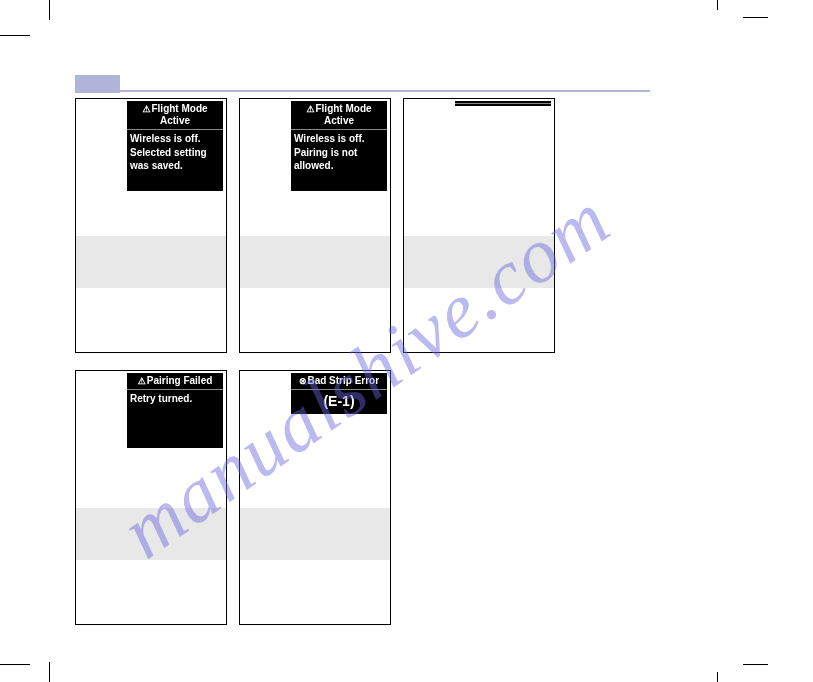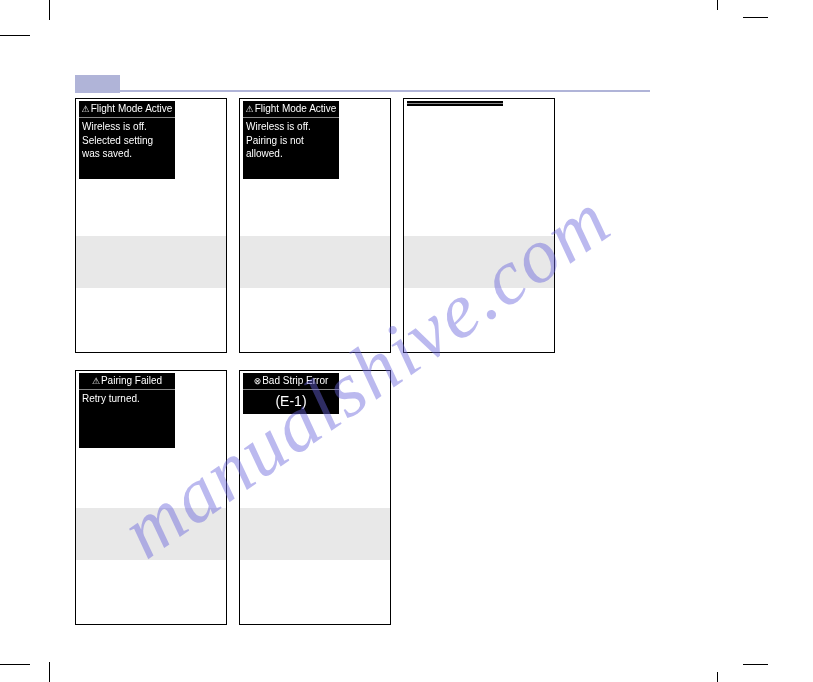--- a/index.html
+++ b/index.html
@@ -76,22 +76,23 @@
     .card {
       width: 152px;
       height: 255px;
       border: 1px solid #000;
       background: #fff;
       display: flex;
       flex-direction: column;
     }
     .card-top {
       display: flex;
-      justify-content: flex-start;
+      justify-content: flex-end;
       padding: 2px 3px 3px 3px;
+      font-weight: bold;
     }
     .screen {
       width: 96px;
       background: #000;
       color: #fff;
       font-size: 10px;
       line-height: 1.35;
       text-align: left;
     }
     .screen-header {

